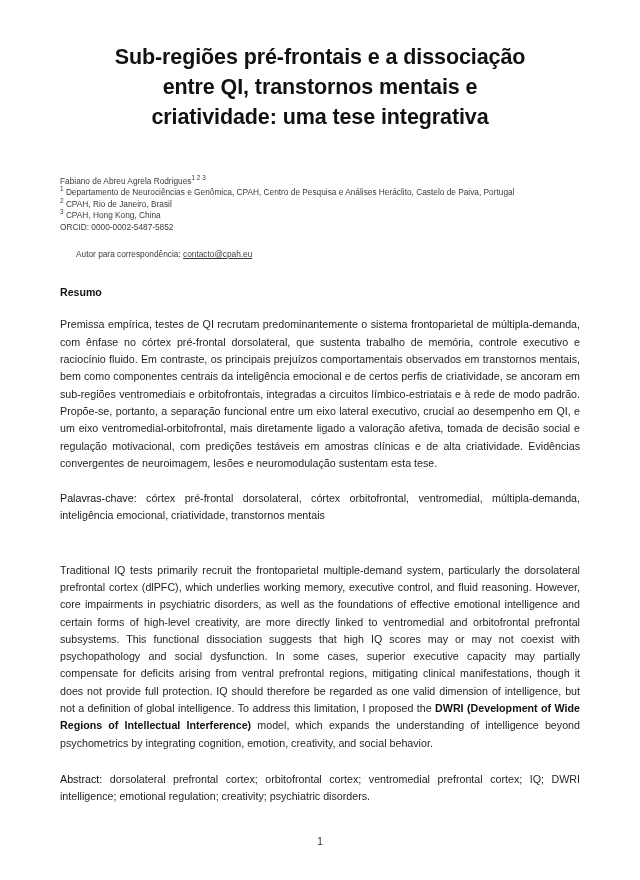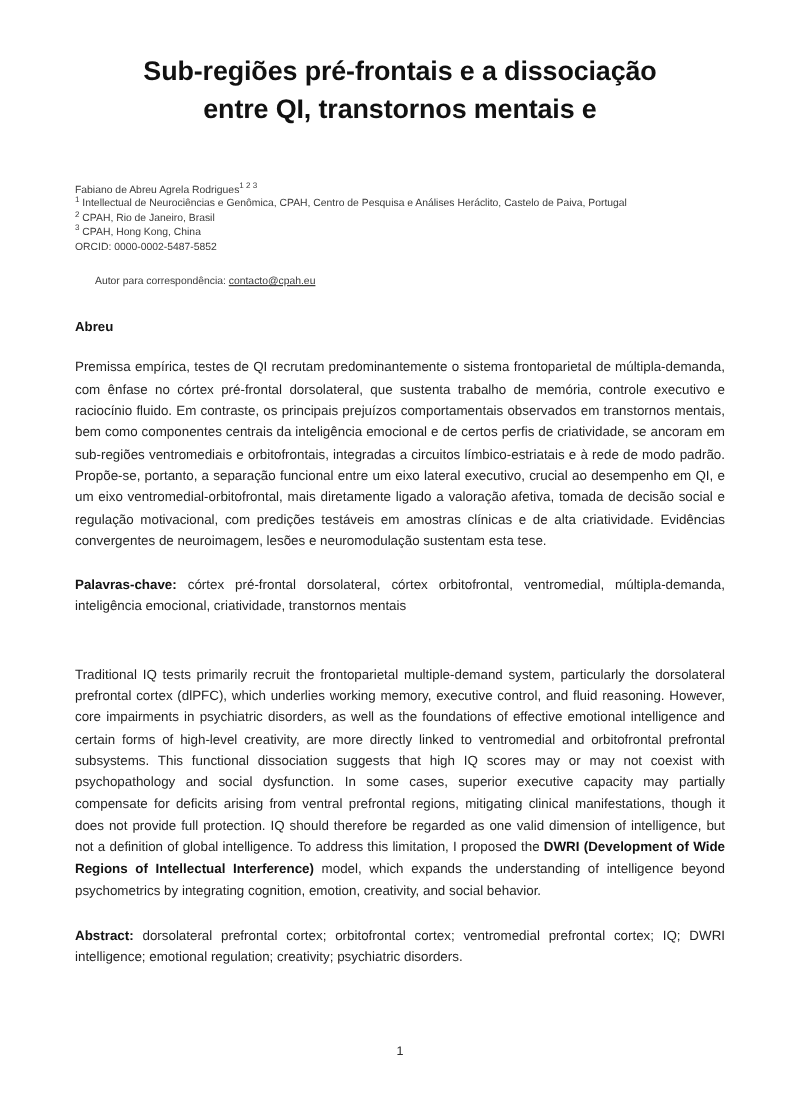--- a/index.html
+++ b/index.html
@@ -98,21 +98,21 @@
   .kw-line {
     font-size: 10.7px;
     line-height: 17.3px;
     text-align: justify;
     color: #1f1f1f;
     margin: 0;
   }
   .kw-line.pt { margin-top: 18px; }
   .kw-line.en { margin-top: 19px; }
   .kw-label {
-    font-weight: bold;
+    font-weight: normal;
     color: #121212;
   }
 
   b.inline-bold { font-weight: bold; color: #121212; }
 
   
   .page-number {
     position: absolute;
     left: 0;
     right: 0;
@@ -124,38 +124,39 @@
 </style>
 </head>
 <body>
 
 <div class="page">
   <div class="content">
 
     <h1 class="title">
       <span>Sub-regiões pré-frontais e a dissociação</span><br>
       <span>entre QI, transtornos mentais e</span><br>
+      <span>criatividade: uma tese integrativa</span>
     </h1>
 
     <div class="author-block">
 
       <div class="author-name"><span>Fabiano de Abreu Agrela Rodrigues</span><sup>1 2 3</sup></div>
 
-      <div class="aff"><sup>1</sup> <span>Intellectual de Neurociências e Genômica, CPAH, Centro de Pesquisa e Análises Heráclito, Castelo de Paiva, Portugal</span></div>
+      <div class="aff"><sup>1</sup> <span>Departamento de Neurociências e Genômica, CPAH, Centro de Pesquisa e Análises Heráclito, Castelo de Paiva, Portugal</span></div>
 
       <div class="aff"><sup>2</sup> <span>CPAH, Rio de Janeiro, Brasil</span></div>
 
       <div class="aff"><sup>3</sup> <span>CPAH, Hong Kong, China</span></div>
 
       <div class="orcid">ORCID: 0000-0002-5487-5852</div>
 
       <div class="corr"><span>Autor para correspondência:</span> <span class="email">contacto@cpah.eu</span></div>
     </div>
 
-    <div class="sec-head resumo">Abreu</div>
+    <div class="sec-head resumo">Resumo</div>
 
     <p class="body-text resumo-body">Premissa empírica, testes de QI recrutam predominantemente o sistema frontoparietal de múltipla-demanda, com ênfase no córtex pré-frontal dorsolateral, que sustenta trabalho de memória, controle executivo e raciocínio fluido. Em contraste, os principais prejuízos comportamentais observados em transtornos mentais, bem como componentes centrais da inteligência emocional e de certos perfis de criatividade, se ancoram em sub-regiões ventromediais e orbitofrontais, integradas a circuitos límbico-estriatais e à rede de modo padrão. Propõe-se, portanto, a separação funcional entre um eixo lateral executivo, crucial ao desempenho em QI, e um eixo ventromedial-orbitofrontal, mais diretamente ligado a valoração afetiva, tomada de decisão social e regulação motivacional, com predições testáveis em amostras clínicas e de alta criatividade. Evidências convergentes de neuroimagem, lesões e neuromodulação sustentam esta tese.</p>
 
     <p class="kw-line pt"><span class="kw-label">Palavras-chave:</span> <span>córtex pré-frontal dorsolateral, córtex orbitofrontal, ventromedial, múltipla-demanda, inteligência emocional, criatividade, transtornos mentais</span></p>
 
 
     <p class="body-text abstract-body"><span>Traditional IQ tests primarily recruit the frontoparietal multiple-demand system, particularly the dorsolateral prefrontal cortex (dlPFC), which underlies working memory, executive control, and fluid reasoning. However, core impairments in psychiatric disorders, as well as the foundations of effective emotional intelligence and certain forms of high-level creativity, are more directly linked to ventromedial and orbitofrontal prefrontal subsystems. This functional dissociation suggests that high IQ scores may or may not coexist with psychopathology and social dysfunction. In some cases, superior executive capacity may partially compensate for deficits arising from ventral prefrontal regions, mitigating clinical manifestations, though it does not provide full protection. IQ should therefore be regarded as one valid dimension of intelligence, but not a definition of global intelligence. To address this limitation, I proposed the </span><b class="inline-bold">DWRI (Development of Wide Regions of Intellectual Interference)</b><span> model, which expands the understanding of intelligence beyond psychometrics by integrating cognition, emotion, creativity, and social behavior.</span></p>
 
     <p class="kw-line en"><span class="kw-label">Abstract:</span> <span>dorsolateral prefrontal cortex; orbitofrontal cortex; ventromedial prefrontal cortex; IQ; DWRI intelligence; emotional regulation; creativity; psychiatric disorders.</span></p>
 

